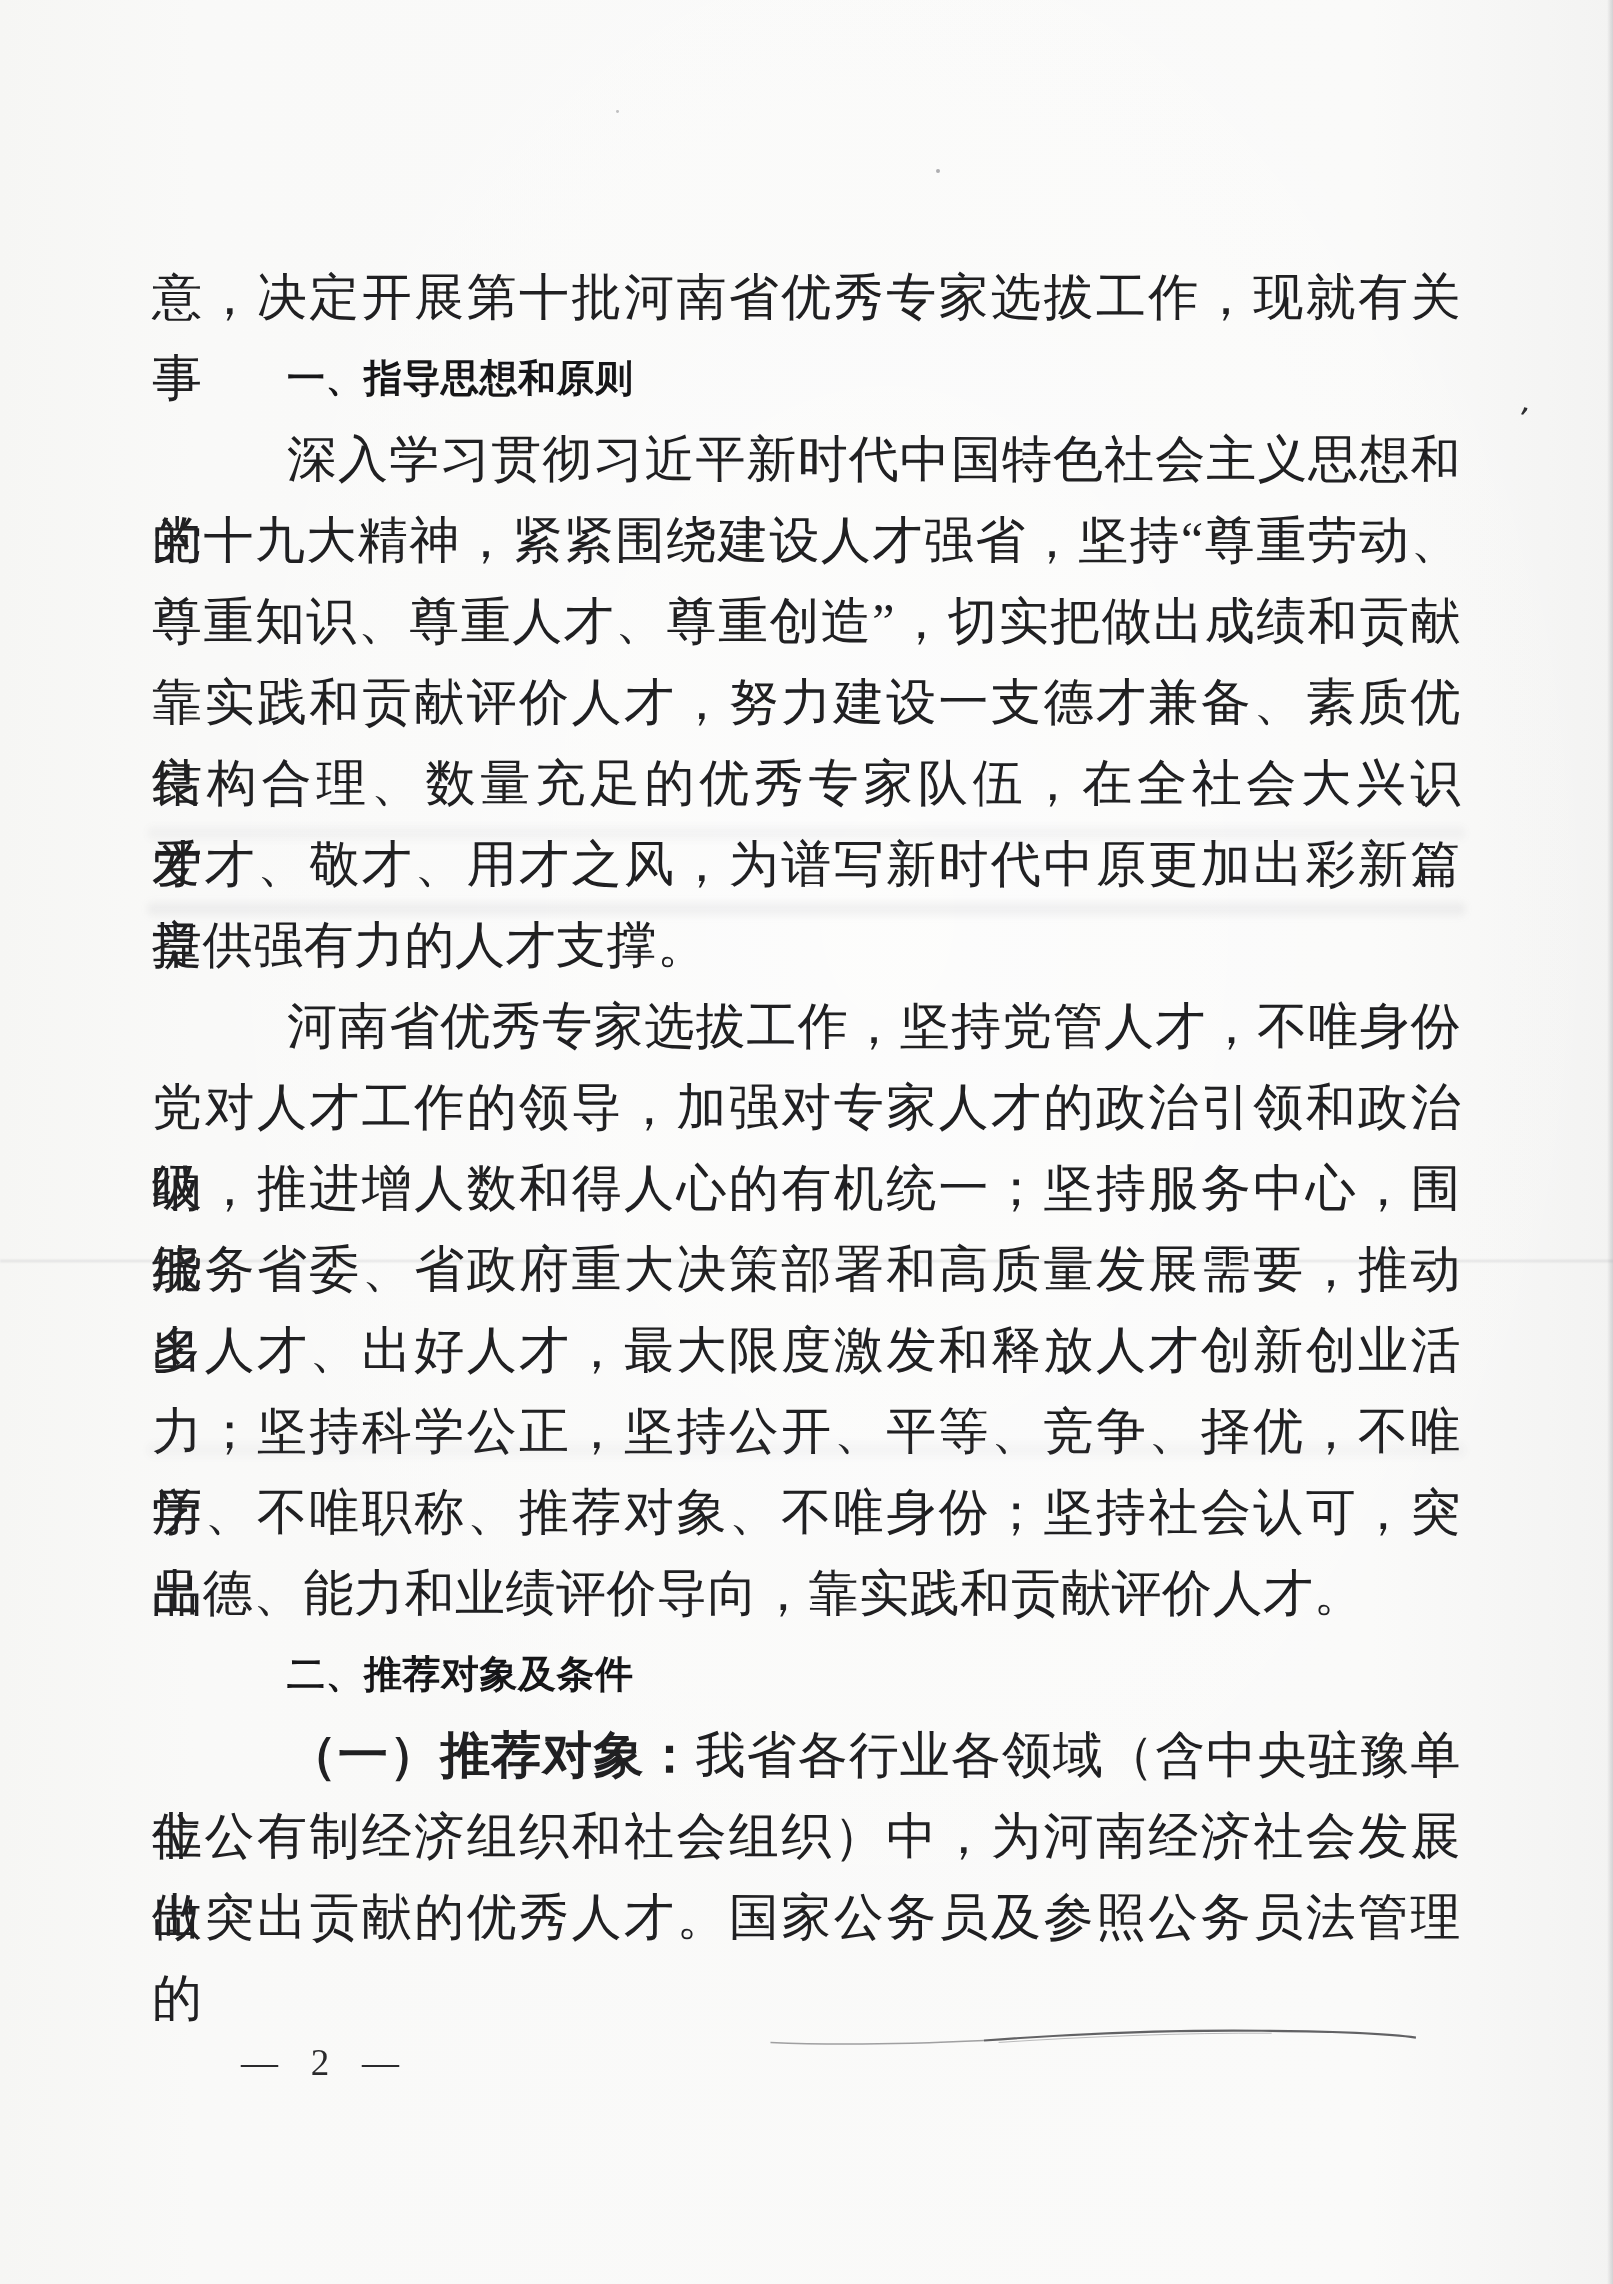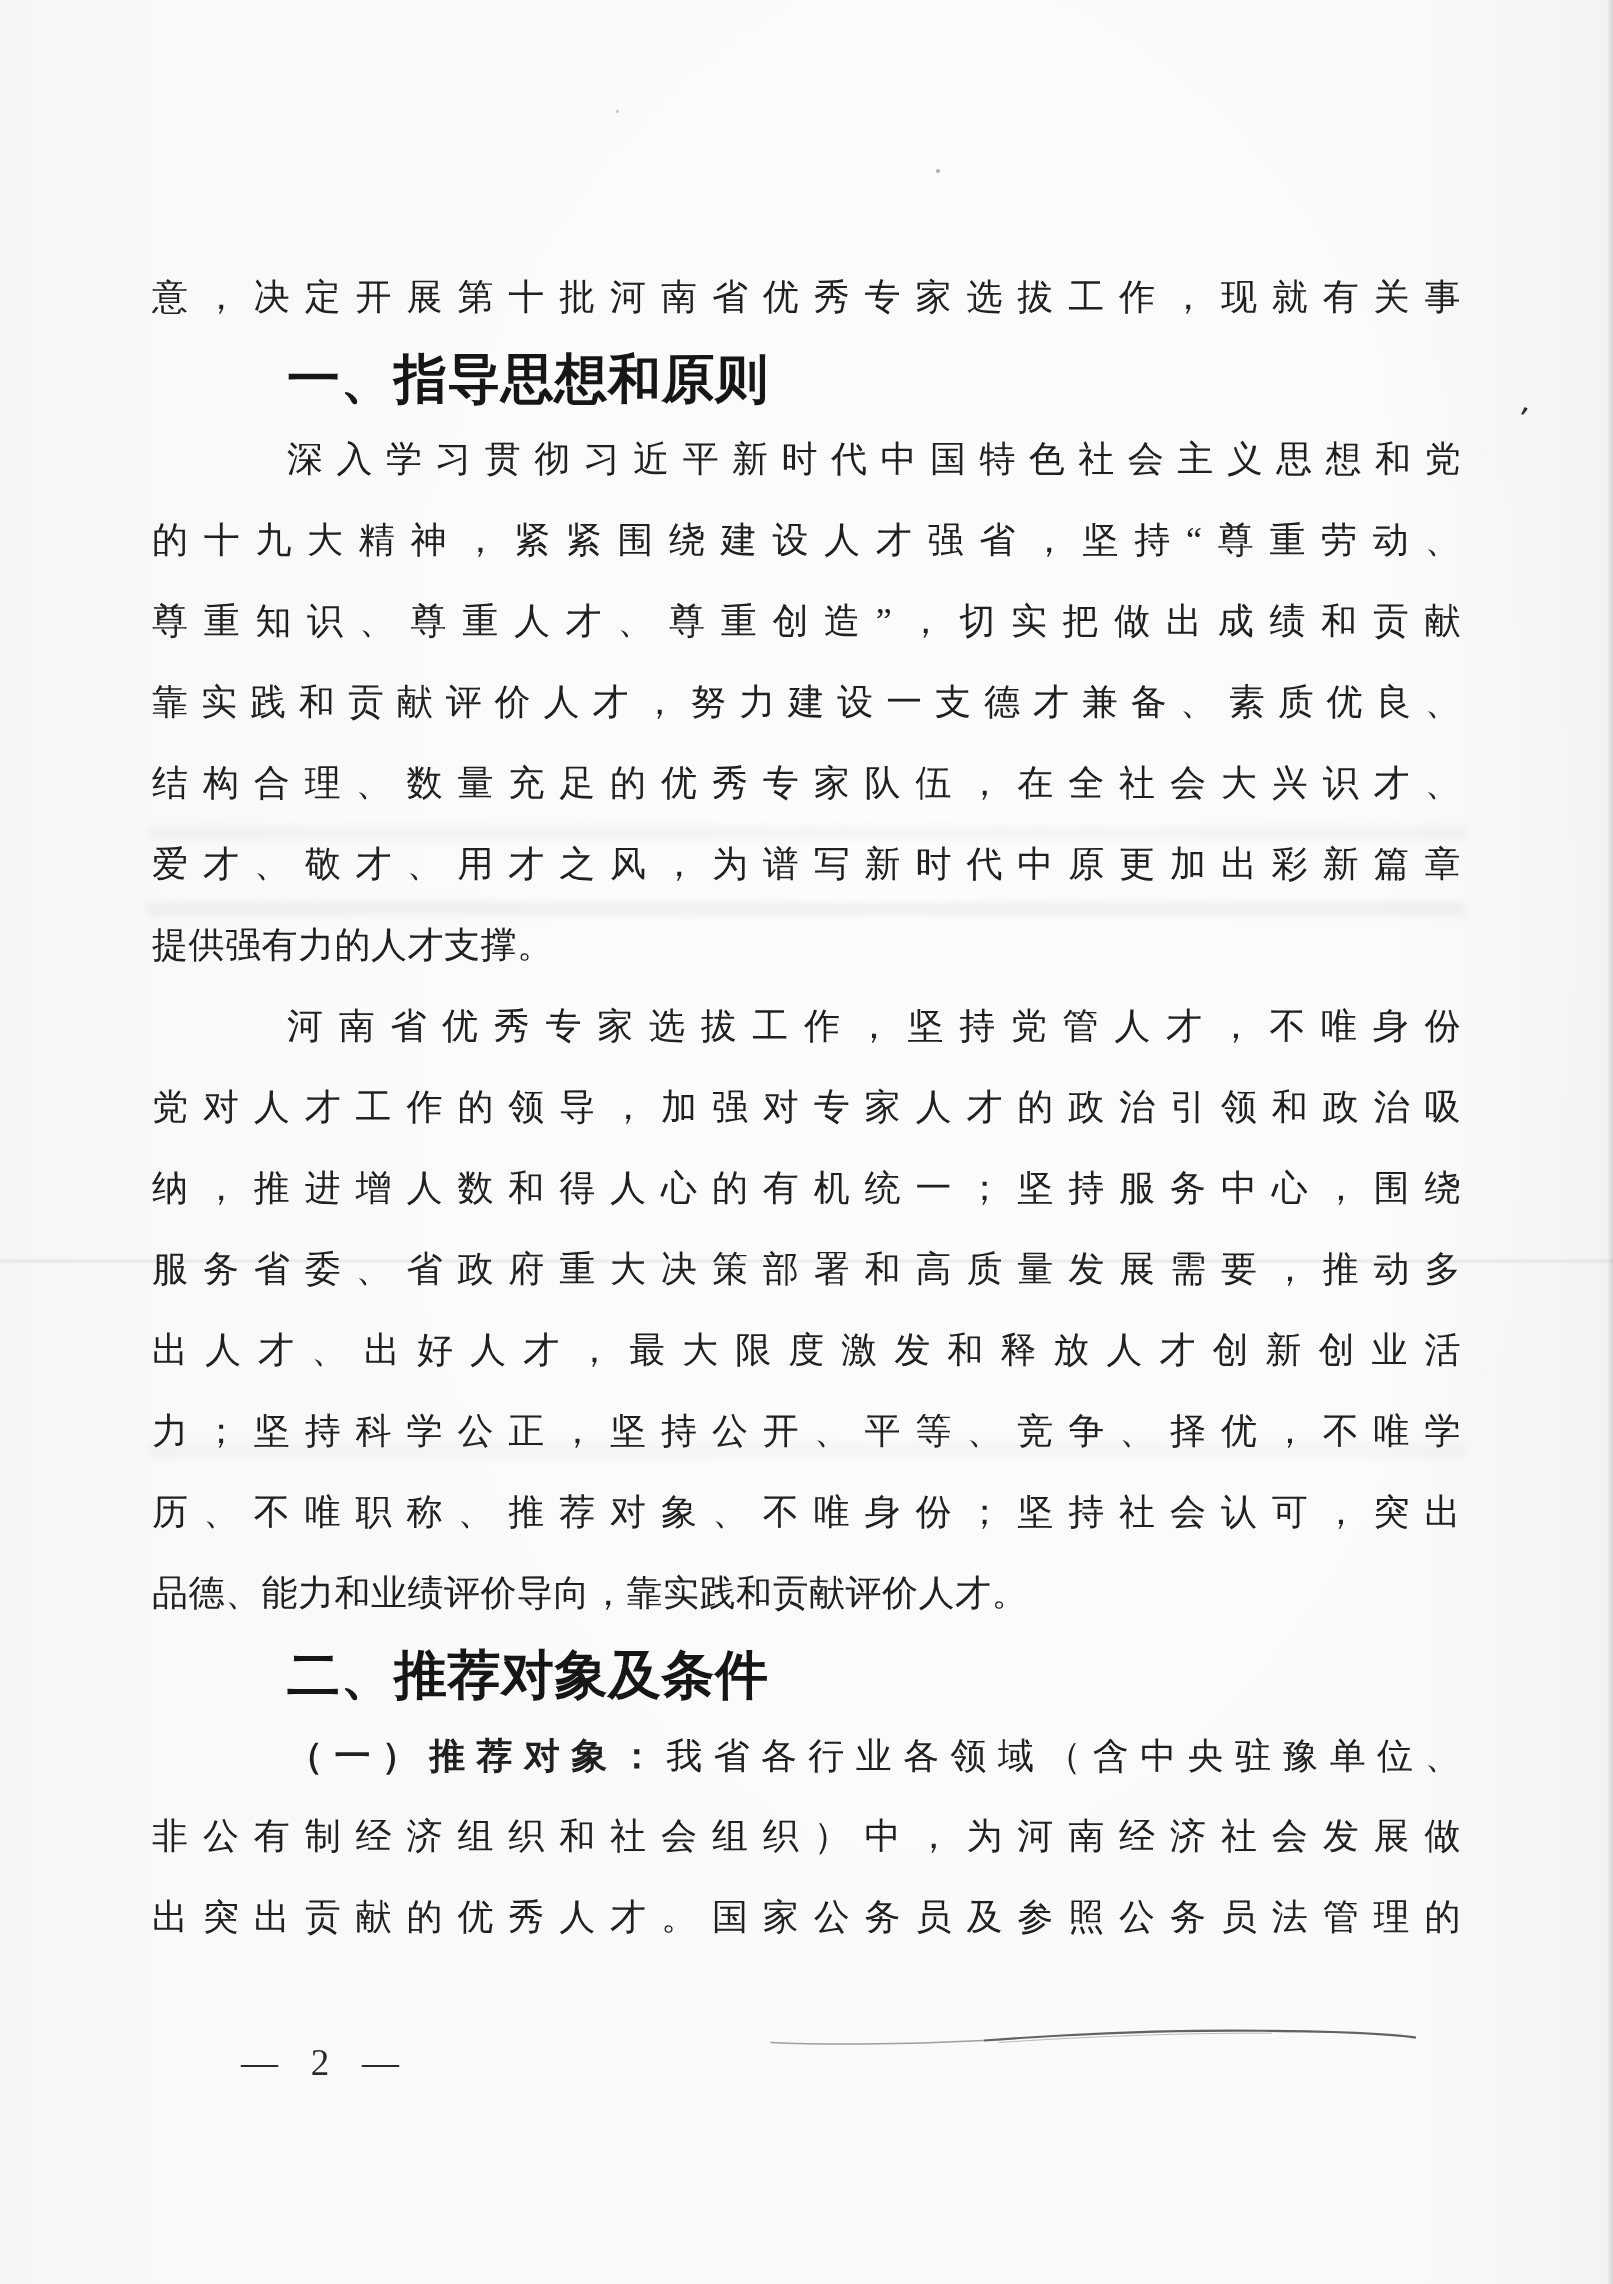--- a/index.html
+++ b/index.html
@@ -20,34 +20,34 @@
   }
   .text-block {
     position: absolute;
     left: 152px;
     top: 257px;
     width: 1309px;
   }
   .line {
     line-height: 81px;
     height: 81px;
-    font-size: 36px;
+    font-size: 50px;
     letter-spacing: 0.5px;
     white-space: nowrap;
     color: #202022;
   }
   .line.j {
     white-space: normal;
     text-align: justify;
     text-align-last: justify;
   }
   .line.indent { text-indent: 135px; }
   .line.heading {
     font-weight: 700;
-    font-size: 53px;
+    font-size: 38px;
     color: #161618;
     font-family: "Liberation Sans", "DejaVu Sans", sans-serif;
   }
   .bold-lead {
     font-weight: 700;
     font-family: "Liberation Sans", "DejaVu Sans", sans-serif;
   }
   .page-footer {
     position: absolute;
     left: 241px;

